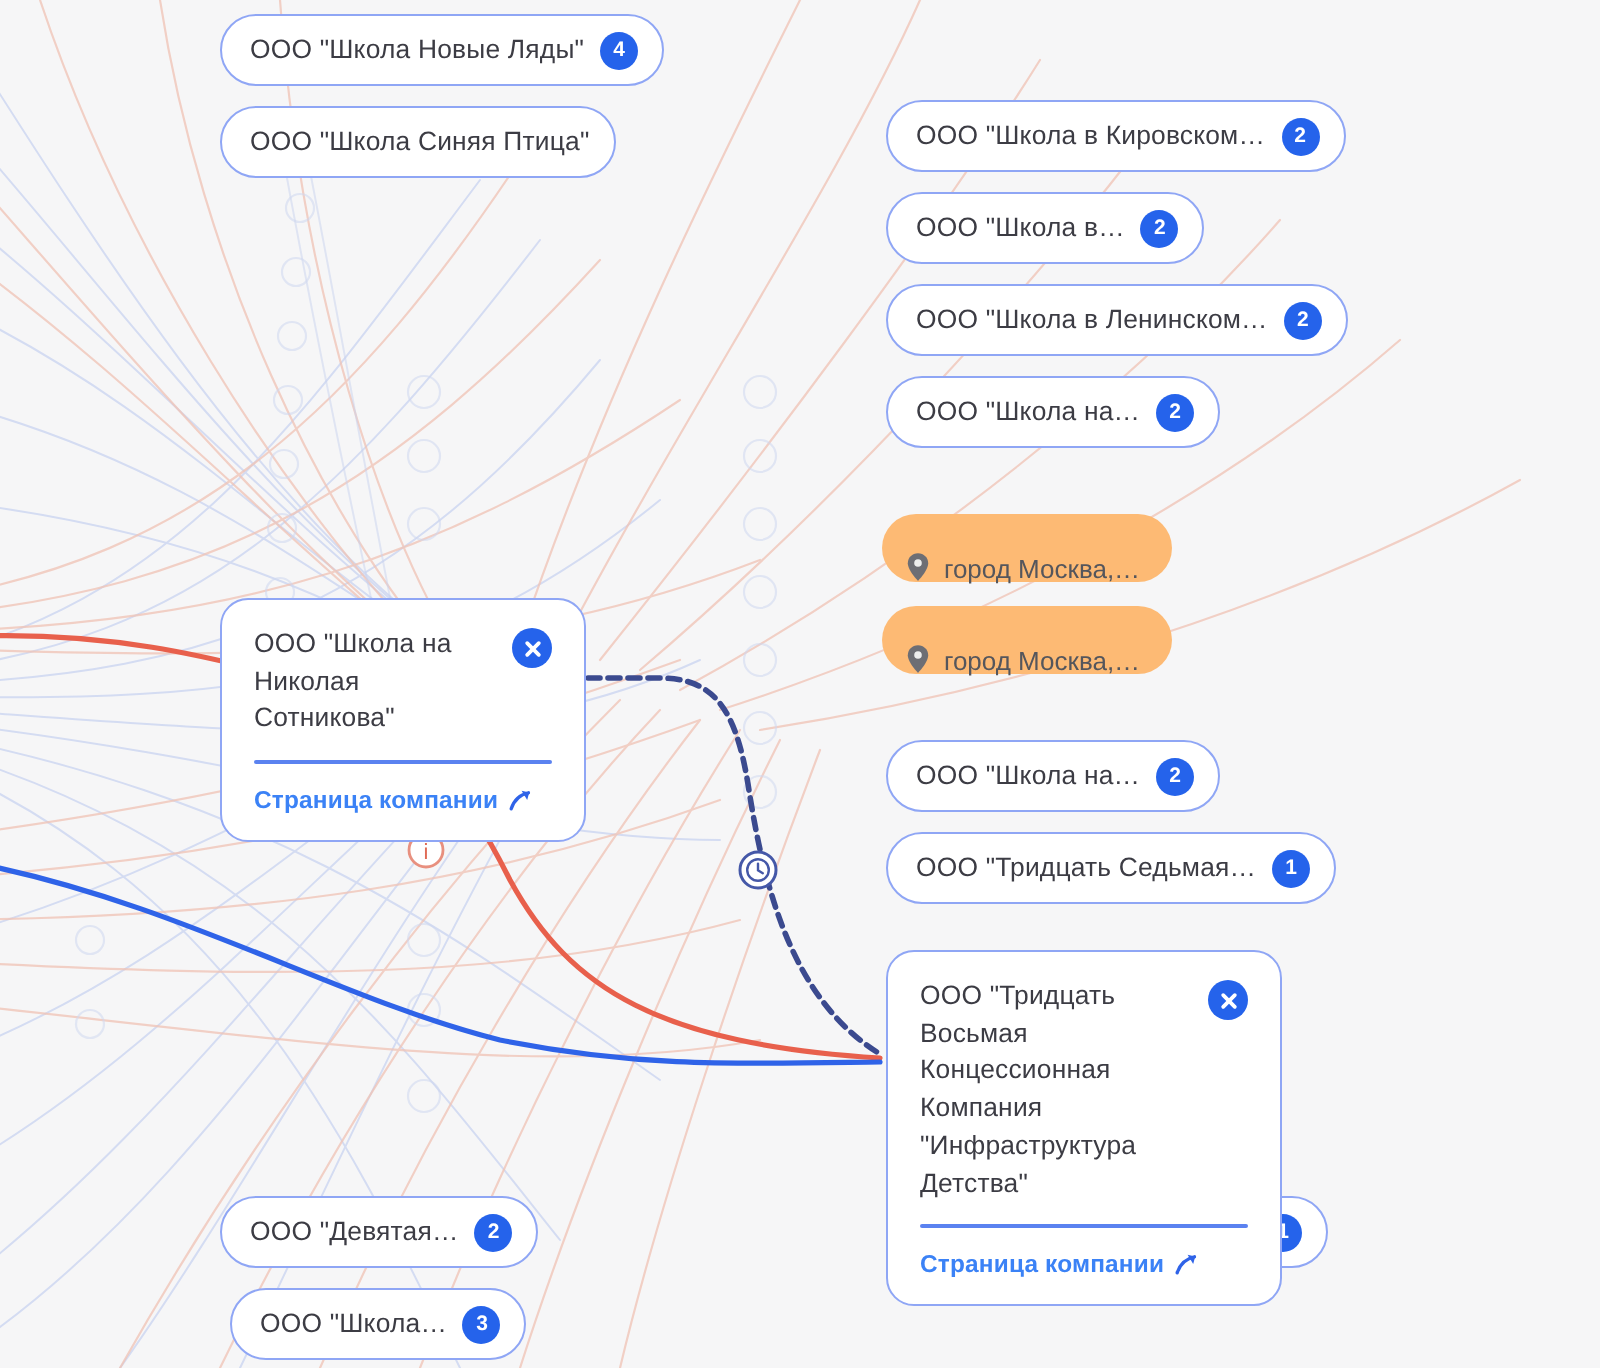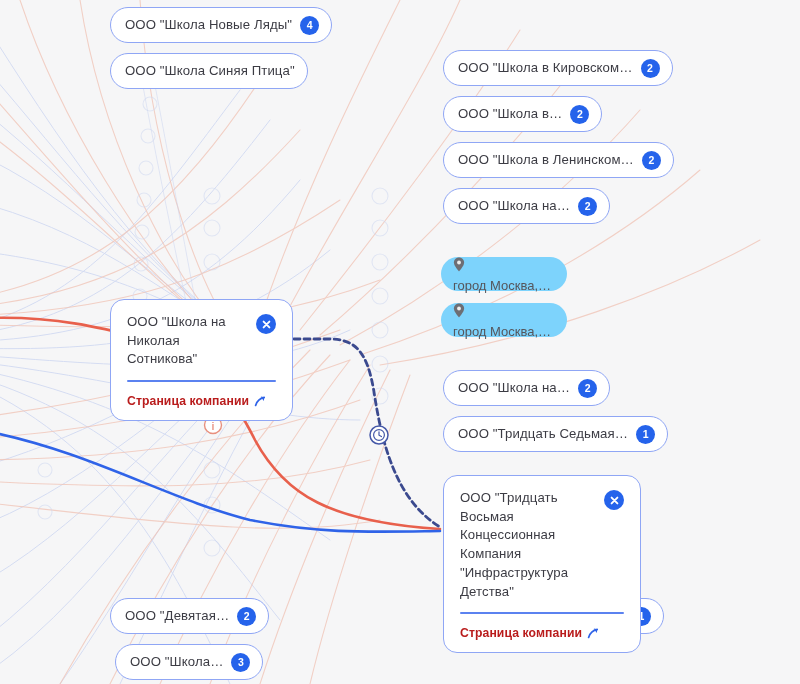--- a/index.html
+++ b/index.html
@@ -68,30 +68,29 @@
     display: flex;
     align-items: center;
     justify-content: center;
     line-height: 1;
   }
 
   
   .node-loc {
     position: absolute;
     display: flex;
-    align-items: flex-start;
+    align-items: flex-end;
     gap: 7px;
     box-sizing: border-box;
     height: 34px;
     padding: 0 16px 0 12px;
-    background: #7dd3fc;
+    background: #fdba74;
     border-radius: 17px;
     white-space: nowrap;
     cursor: pointer;
-    flex-direction: column;
   }
   .node-loc .node-label {
     font-size: 13px;
     color: #55565c;
     line-height: 1;
   }
   .pin-icon {
     flex: 0 0 auto;
     width: 12px;
     height: 15px;
@@ -137,21 +136,21 @@
     background: #5b82f0;
     margin: 11px 0 9px 0;
     border-radius: 1px;
   }
   .card-link {
     display: inline-flex;
     align-items: center;
     gap: 5px;
     font-size: 12.2px;
     font-weight: 700;
-    color: #b91c1c;
+    color: #3b82f6;
     cursor: pointer;
     letter-spacing: 0.1px;
   }
 </style>
 </head>
 <body>
 
 <div id="graph-canvas">
 
   <svg class="edge-layer" viewBox="0 0 800 684" xmlns="http://www.w3.org/2000/svg">

